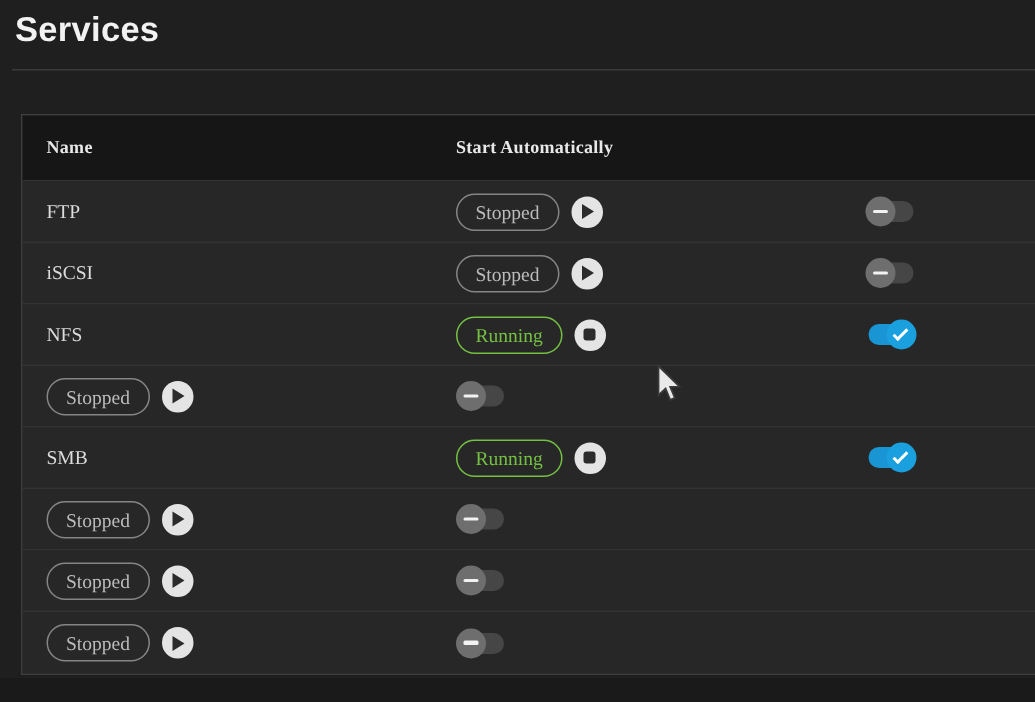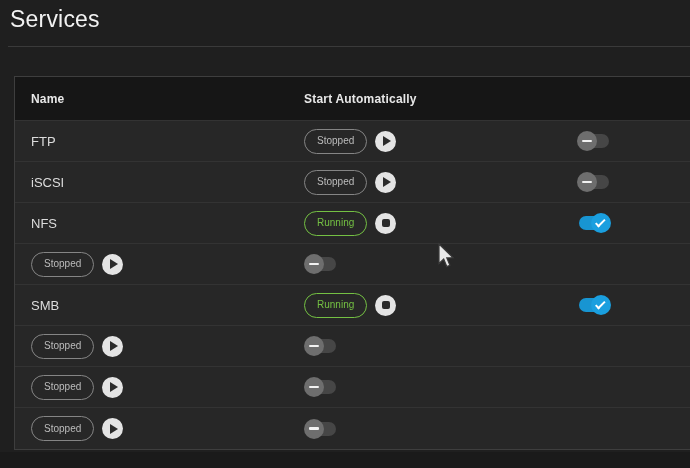--- a/index.html
+++ b/index.html
@@ -23,21 +23,21 @@
   }
   *{margin:0;padding:0;box-sizing:border-box;}
   html,body{width:690px;height:468px;overflow:hidden;}
   body{
     background:var(--page-bg);
     font-family:"Liberation Sans", sans-serif;
     position:relative;
   }
   .page-title{
     position:absolute;left:10px;top:6px;
-    font-size:23px;font-weight:normal;color:var(--title);
+    font-size:23px;font-weight:bold;color:var(--title);
     letter-spacing:.2px;
   }
   .title-divider{
     position:absolute;left:8px;right:0;top:46px;height:1px;
     background:#3a3a3a;
   }
   .table-card{
     position:absolute;left:14px;top:76px;width:700px;
     border:1px solid var(--border);
     background:var(--row-bg);
@@ -52,28 +52,28 @@
   }
   .row{
     display:grid;grid-template-columns:273px 273px 1fr;
     height:41px;align-items:center;
     background:var(--row-bg);
     border-bottom:1px solid var(--sep);
     color:var(--cell-text);
     font-size:13px;
   }
   .row:last-child{border-bottom:none;}
-  .cell{padding-left:16px;display:flex;align-items:center;}
+  .cell{padding-left:16px;display:flex;align-items:center;font-family:Liberation Serif, serif;}
   .status-cell{gap:8px;}
   .badge{
     display:inline-flex;align-items:center;justify-content:center;
     height:25px;padding:0 12px;border-radius:13px;
     border:1px solid var(--stopped-border);
     color:var(--stopped-text);
-    font-size:10px;line-height:1;
+    font-size:13px;line-height:1;
     background:transparent;
   }
   .badge.running{
     border-color:var(--running-green);
     color:var(--running-green);
   }
   .circle-btn{
     width:21px;height:21px;border-radius:50%;
     background:var(--btn-bg);border:none;cursor:pointer;
     display:inline-flex;align-items:center;justify-content:center;

